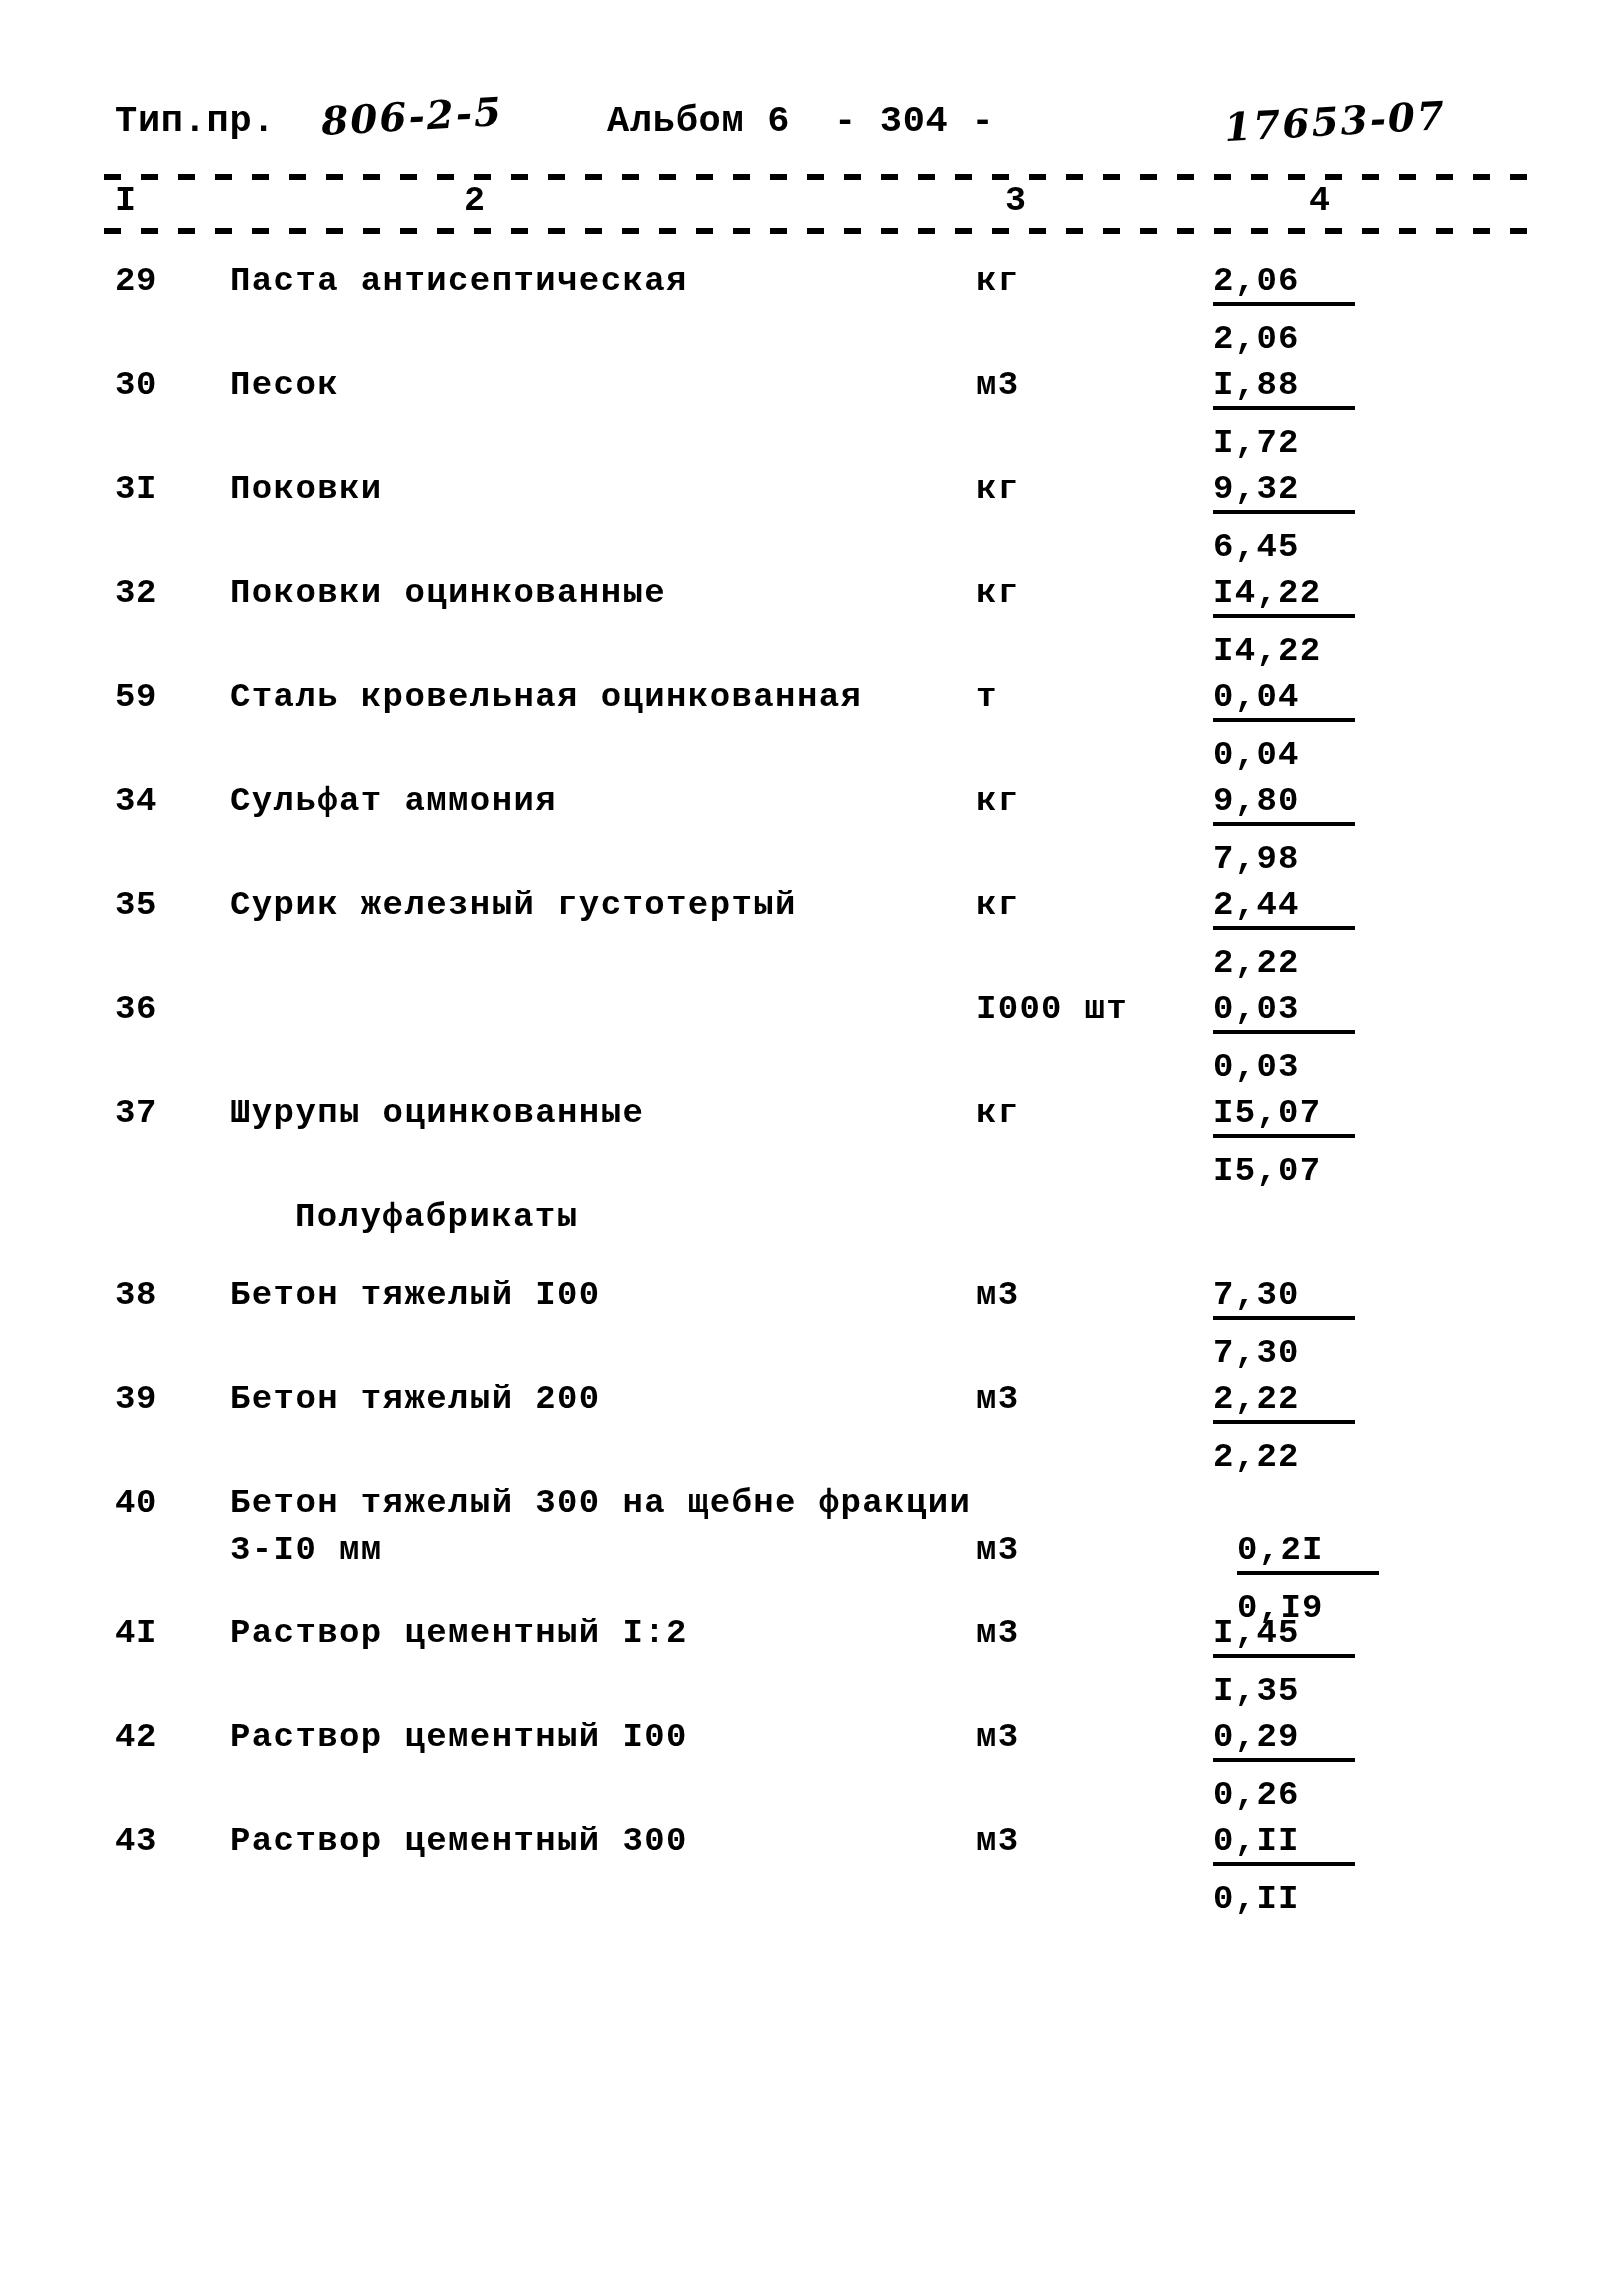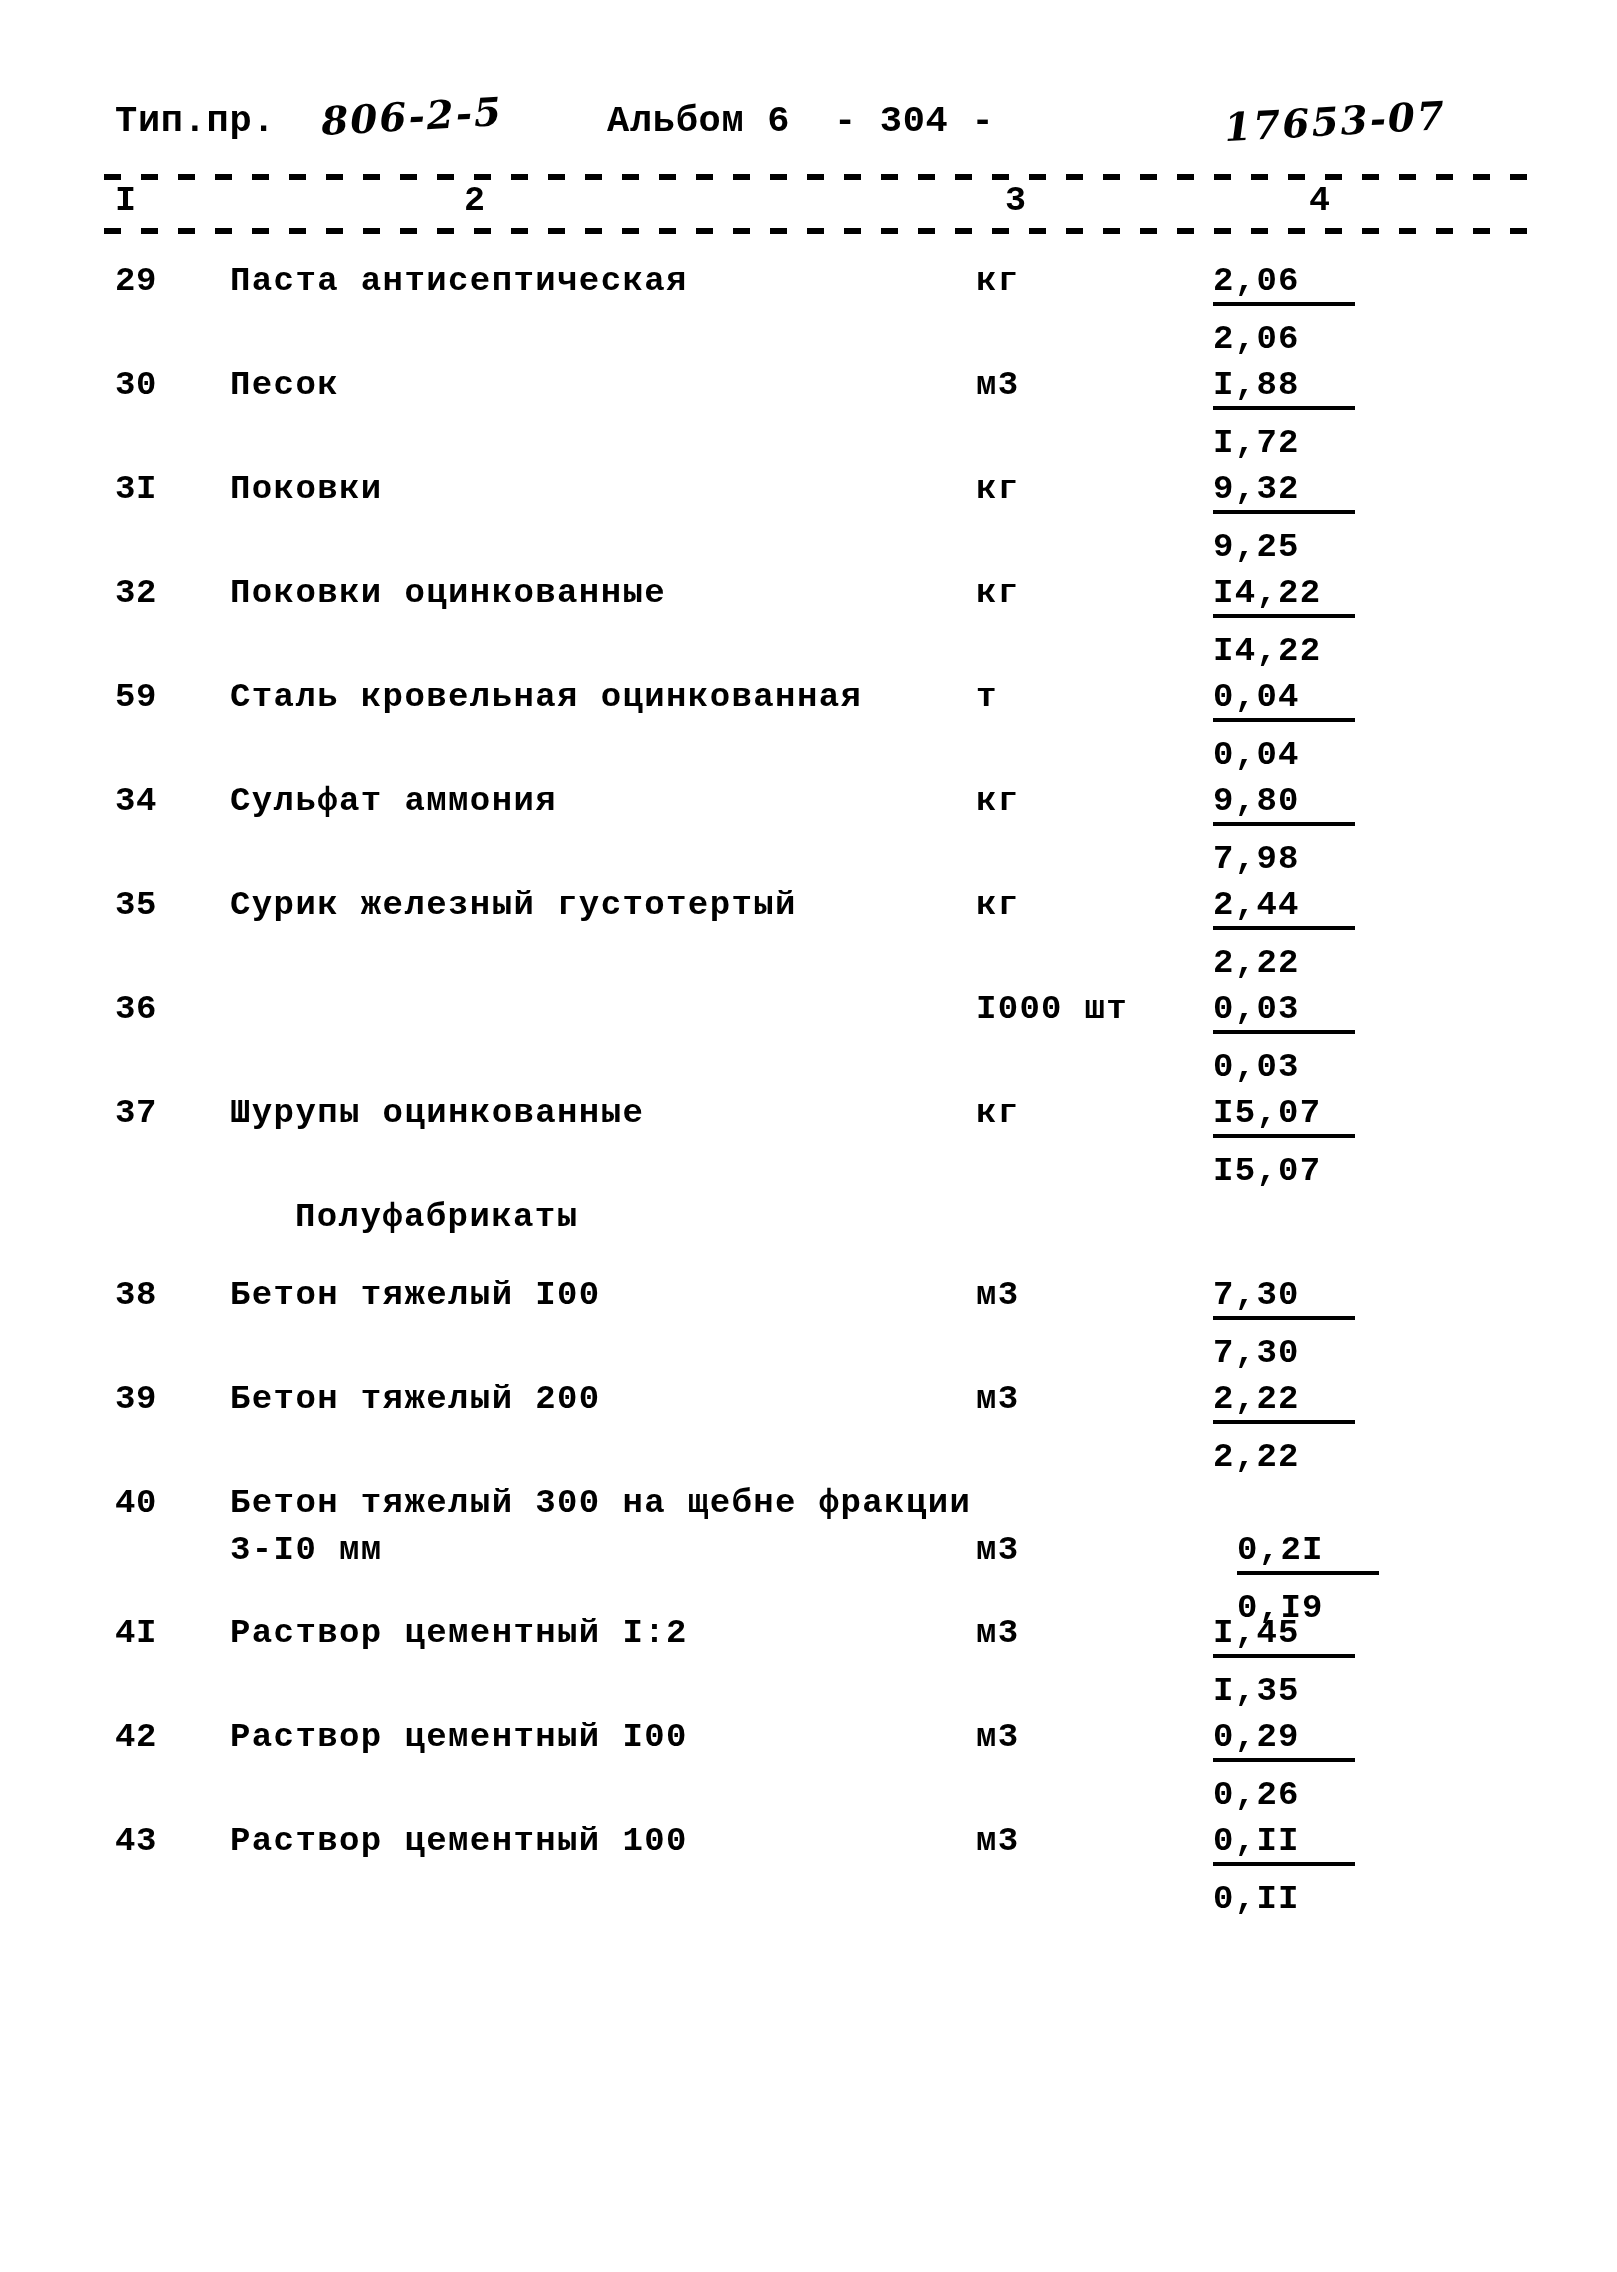--- a/index.html
+++ b/index.html
@@ -214,21 +214,21 @@
           <span class="val-top">I,88</span>
           <span class="val-bot">I,72</span>
         </span>
       </div>
       <div class="row" style="height: 104px;">
         <span class="c-no">3I</span>
         <span class="c-name">Поковки</span>
         <span class="c-unit" style="top: 0px;">кг</span>
         <span class="c-vals" style="top: 0px;">
           <span class="val-top">9,32</span>
-          <span class="val-bot">9,25</span>
+          <span class="val-bot">6,45</span>
         </span>
       </div>
       <div class="row" style="height: 104px;">
         <span class="c-no">32</span>
         <span class="c-name">Поковки оцинкованные</span>
         <span class="c-unit" style="top: 0px;">кг</span>
         <span class="c-vals" style="top: 0px;">
           <span class="val-top">I4,22</span>
           <span class="val-bot">I4,22</span>
         </span>
@@ -320,21 +320,21 @@
         <span class="c-no">42</span>
         <span class="c-name">Раствор цементный I00</span>
         <span class="c-unit" style="top: 0px;">м3</span>
         <span class="c-vals" style="top: 0px;">
           <span class="val-top">0,29</span>
           <span class="val-bot">0,26</span>
         </span>
       </div>
       <div class="row" style="height: 104px;">
         <span class="c-no">43</span>
-        <span class="c-name">Раствор цементный 100</span>
+        <span class="c-name">Раствор цементный 300</span>
         <span class="c-unit" style="top: 0px;">м3</span>
         <span class="c-vals" style="top: 0px;">
           <span class="val-top">0,II</span>
           <span class="val-bot">0,II</span>
         </span>
       </div>
     </div>
 
 </div>
 

